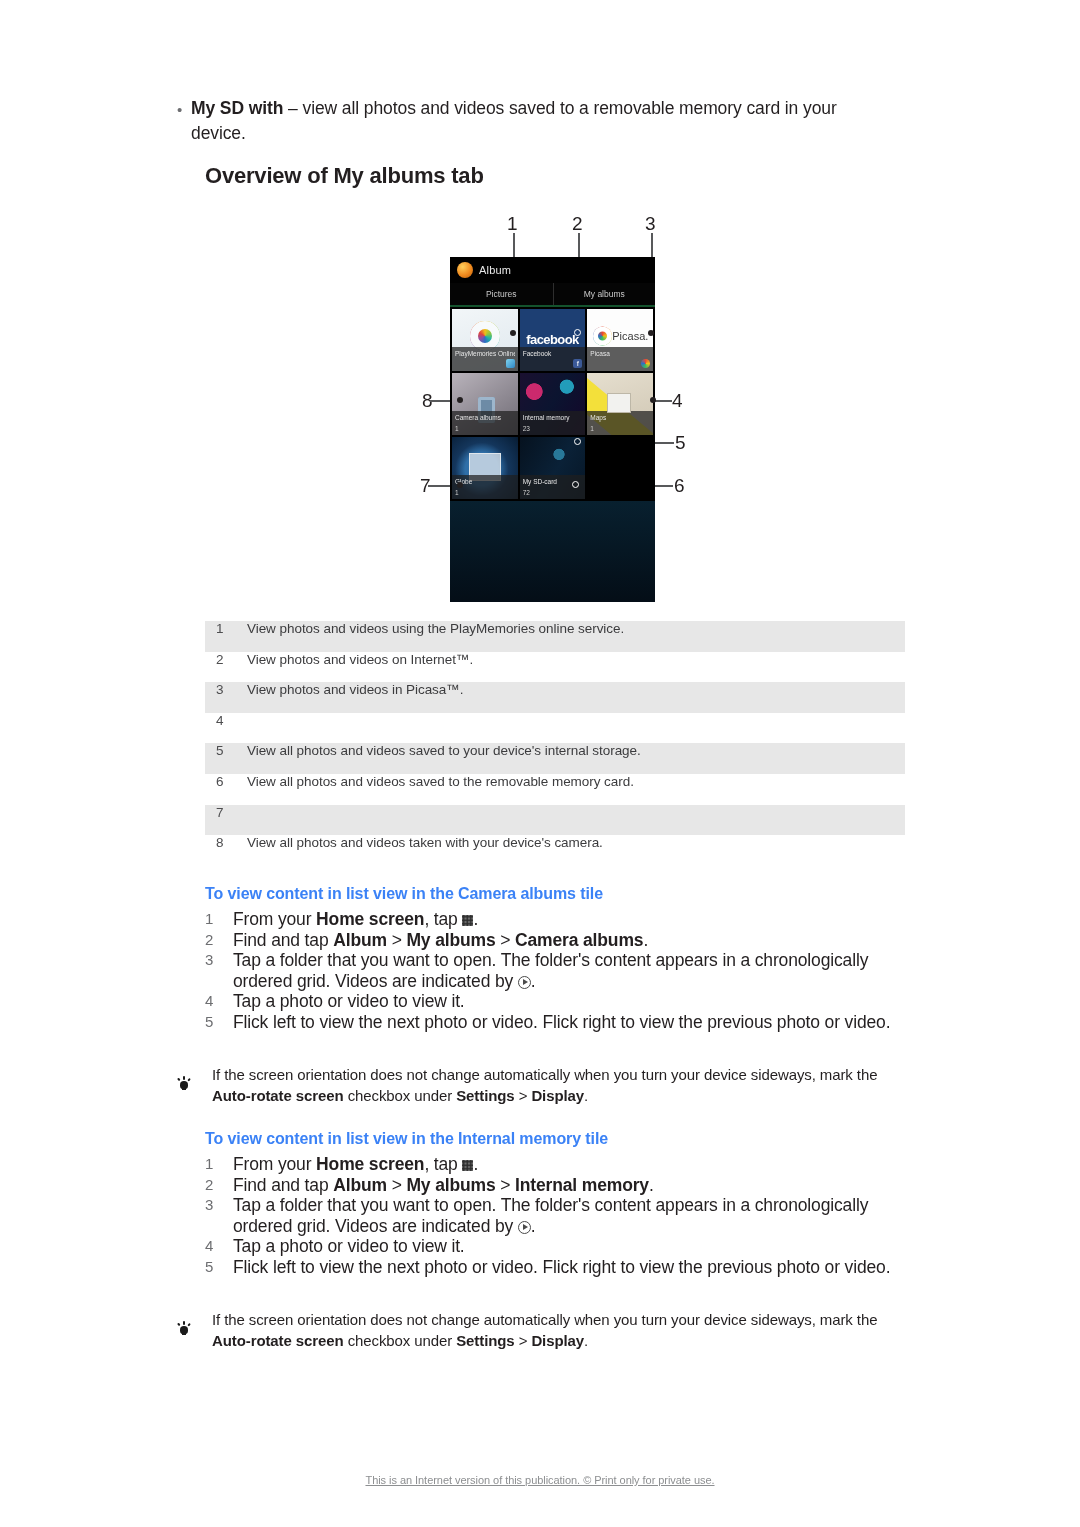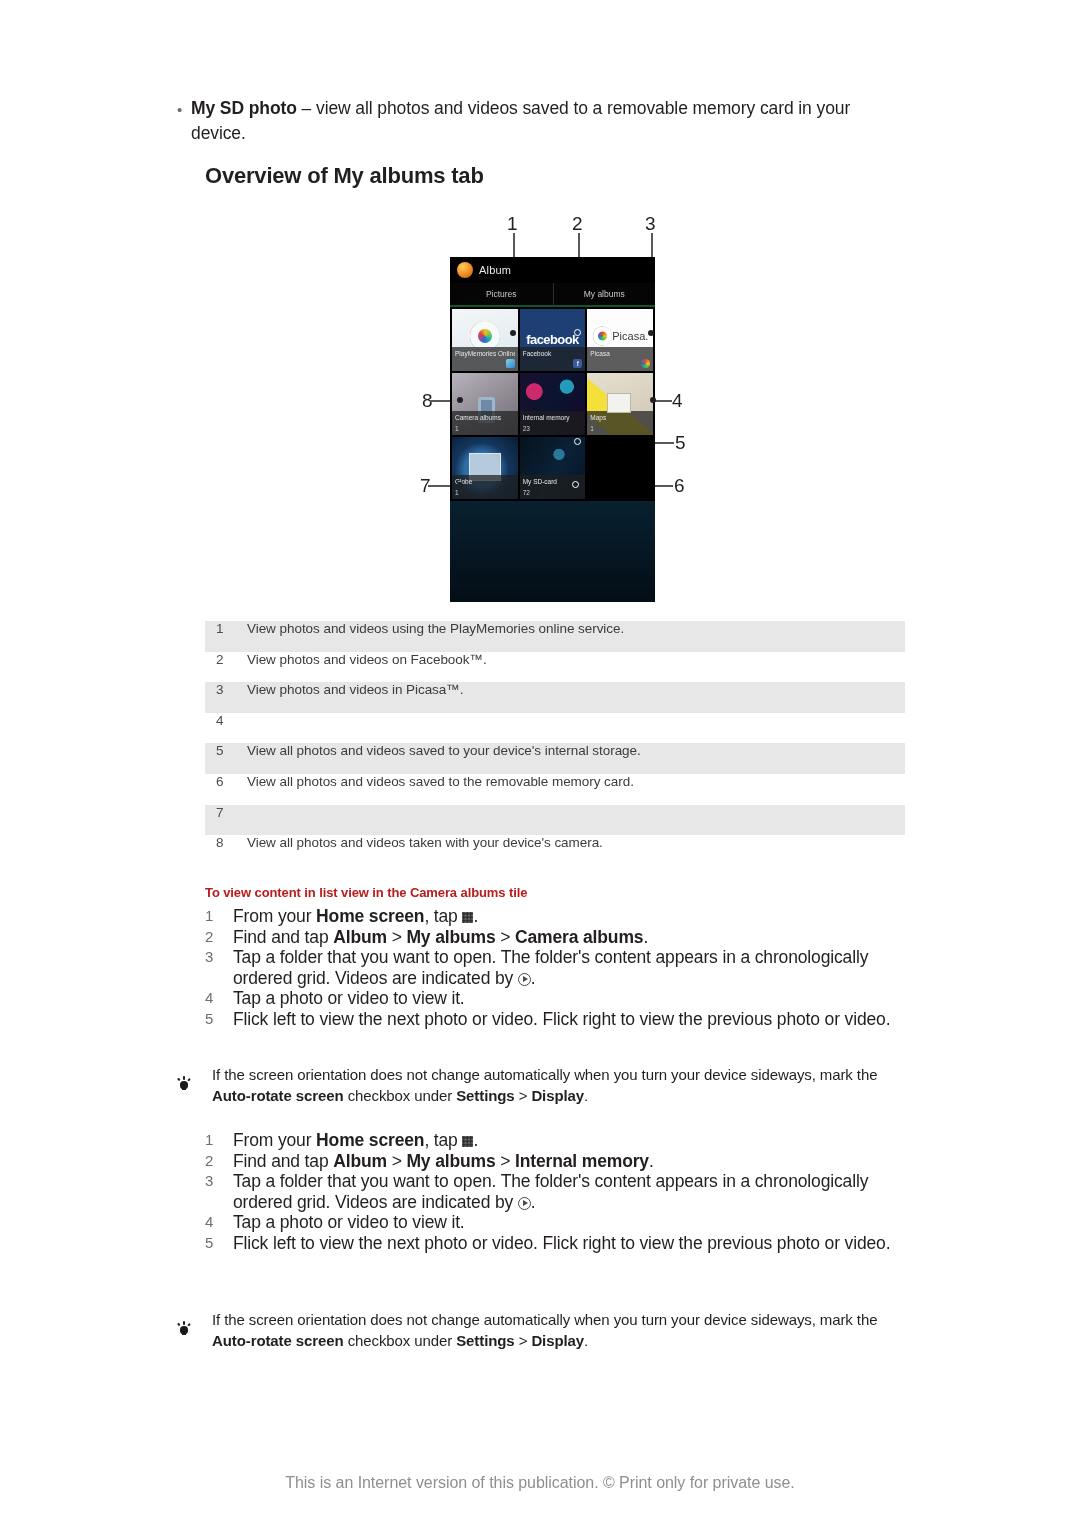--- a/index.html
+++ b/index.html
@@ -282,23 +282,23 @@
   .nrow-txt {
     flex: 1 1 auto;
     font-size: 13.5px;
     color: #3c3c3e;
     letter-spacing: -0.05px;
   }
 
   
   .proc { position: absolute; left: 205px; width: 700px; }
   .proc-head {
-    font-size: 13px;
+    font-size: 16px;
     font-weight: bold;
-    color: #b91c1c;
+    color: #3b82f6;
     letter-spacing: -0.1px;
     margin-bottom: 6px;
   }
   .steps { list-style: none; }
   .step {
     display: flex;
     align-items: flex-start;
     font-size: 17.5px;
     line-height: 20.5px;
     color: #231f20;
@@ -391,34 +391,35 @@
     top: 1421px;
     text-align: center;
     font-size: 17px;
     color: #4af2dd;
   }
   .footer-note {
     position: absolute;
     left: 0; right: 0;
     top: 1474px;
     text-align: center;
-    font-size: 16px;
+    font-size: 11px;
     color: #8d8f91;
     letter-spacing: -0.05px;
+    text-decoration: underline;
   }
 </style>
 </head>
 <body>
 
 <div class="page">
 
   <div class="bullet-block">
     <div class="bullet-row">
       <span class="bullet-dot">•</span>
-      <span class="bullet-text"><b>My SD photo</b><span> – view all photos and videos saved to a removable memory card in your device.</span></span>
+      <span class="bullet-text"><b>My SD with</b><span> – view all photos and videos saved to a removable memory card in your device.</span></span>
     </div>
   </div>
 
   <h2 class="section-title">Overview of My albums tab</h2>
 
   <div class="figure">
 
     <span class="cnum cn1">1</span>
     <span class="cnum cn2">2</span>
     <span class="cnum cn3">3</span>
@@ -533,21 +534,21 @@
     <span class="dot-end" style="left:55px;  top:183px;"></span>
   </div>
 
   <div class="numtable">
     <div class="nrow alt">
       <span class="nrow-num">1</span>
       <span class="nrow-txt">View photos and videos using the PlayMemories online service.</span>
     </div>
     <div class="nrow">
       <span class="nrow-num">2</span>
-      <span class="nrow-txt">View photos and videos on Facebook™.</span>
+      <span class="nrow-txt">View photos and videos on Internet™.</span>
     </div>
     <div class="nrow alt">
       <span class="nrow-num">3</span>
       <span class="nrow-txt">View photos and videos in Picasa™.</span>
     </div>
     <div class="nrow">
       <span class="nrow-num">4</span>
     </div>
     <div class="nrow alt">
       <span class="nrow-num">5</span>
@@ -601,20 +602,21 @@
     <span class="tip-icon-wrap">
       <span class="icon-bulb">
         <i class="r1"></i><i class="r2"></i><i class="r3"></i>
         <span class="bulb"></span><span class="base"></span>
       </span>
     </span>
     <span class="tip-body"><span>If the screen orientation does not change automatically when you turn your device sideways, mark the </span><b>Auto-rotate screen</b><span> checkbox under </span><b>Settings</b><span> &gt; </span><b>Display</b><span>.</span></span>
   </div>
 
   <div class="proc" style="top:1130px;">
+    <div class="proc-head">To view content in list view in the Internal memory tile</div>
 
     <div class="steps">
       <div class="step">
         <span class="step-num">1</span>
         <span class="step-txt"><span>From your </span><b>Home screen</b><span>, tap </span><span class="icon-appgrid"></span><span>.</span></span>
       </div>
 
       <div class="step">
         <span class="step-num">2</span>
         <span class="step-txt"><span>Find and tap </span><b>Album</b><span> &gt; </span><b>My albums</b><span> &gt; </span><b>Internal memory</b><span>.</span></span>

